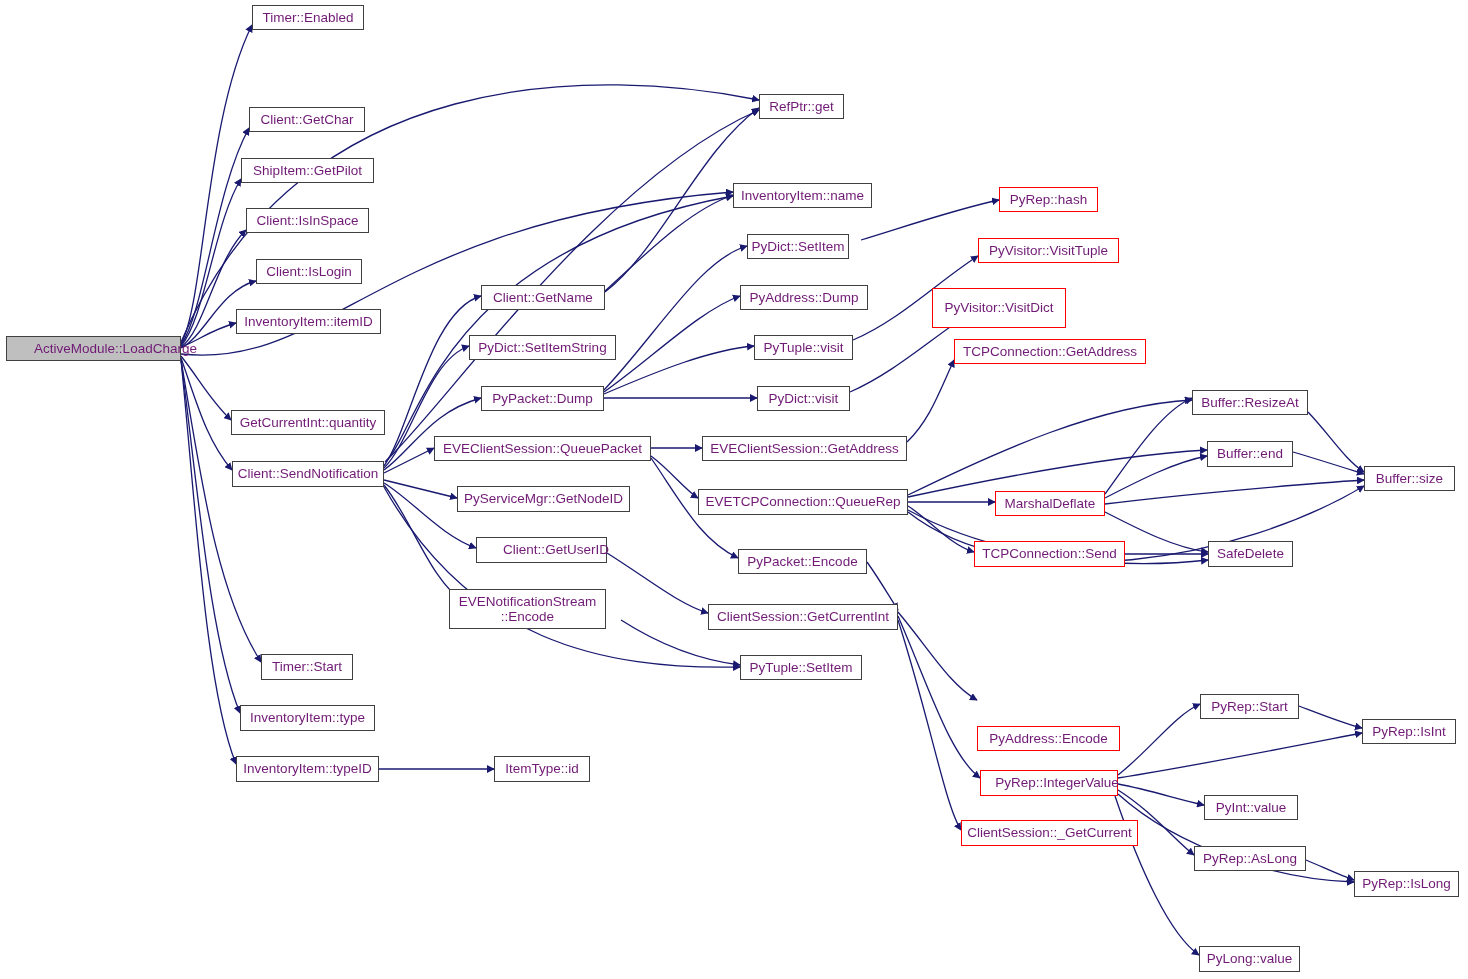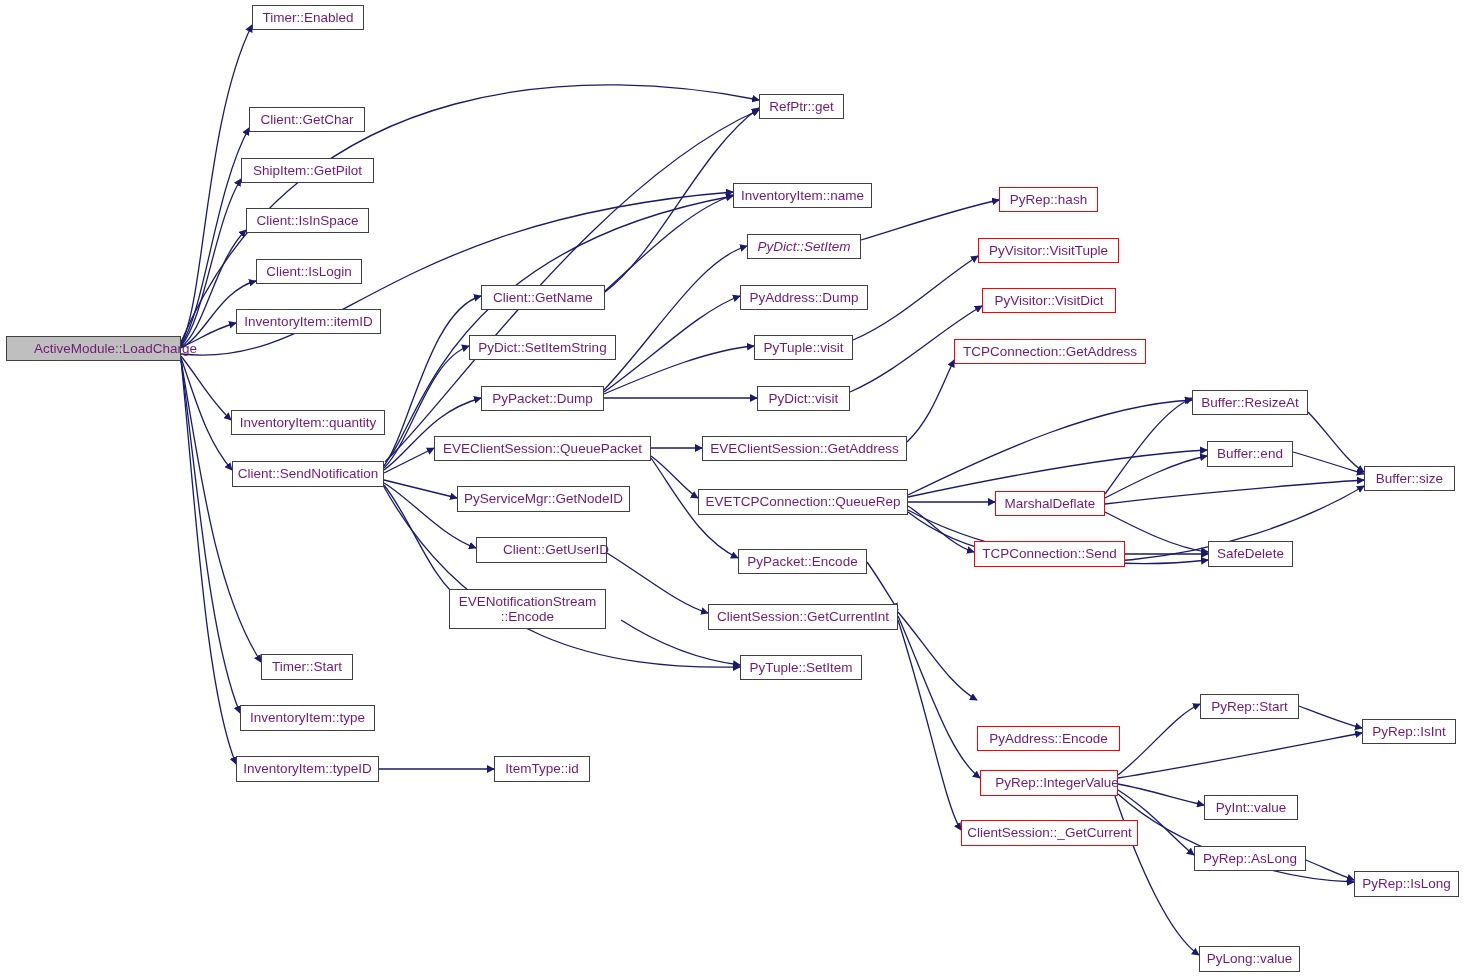--- a/index.html
+++ b/index.html
@@ -124,48 +124,48 @@
       </g>
   </svg>
   <div id="node-layer">
       <div class="node root" style="left: 6px; top: 336px; width: 175px; height: 25px; padding-left: 44px;">ActiveModule::LoadCharge</div>
       <div class="node" style="left: 252px; top: 5px; width: 112px; height: 25px;">Timer::Enabled</div>
       <div class="node" style="left: 249px; top: 107px; width: 116px; height: 25px;">Client::GetChar</div>
       <div class="node" style="left: 241px; top: 158px; width: 133px; height: 25px;">ShipItem::GetPilot</div>
       <div class="node" style="left: 246px; top: 208px; width: 123px; height: 25px;">Client::IsInSpace</div>
       <div class="node" style="left: 256px; top: 259px; width: 106px; height: 25px;">Client::IsLogin</div>
       <div class="node" style="left: 236px; top: 309px; width: 145px; height: 25px;">InventoryItem::itemID</div>
-      <div class="node" style="left: 231px; top: 410px; width: 154px; height: 25px;">InventoryItem::quantity</div>
+      <div class="node" style="left: 231px; top: 410px; width: 154px; height: 25px;">GetCurrentInt::quantity</div>
       <div class="node" style="left: 232px; top: 461px; width: 152px; height: 26px;">Client::SendNotification</div>
       <div class="node" style="left: 261px; top: 654px; width: 92px; height: 26px;">Timer::Start</div>
       <div class="node" style="left: 240px; top: 705px; width: 135px; height: 26px;">InventoryItem::type</div>
       <div class="node" style="left: 236px; top: 756px; width: 143px; height: 26px;">InventoryItem::typeID</div>
       <div class="node" style="left: 494px; top: 756px; width: 96px; height: 26px;">ItemType::id</div>
       <div class="node" style="left: 481px; top: 285px; width: 124px; height: 25px;">Client::GetName</div>
       <div class="node" style="left: 469px; top: 335px; width: 147px; height: 25px;">PyDict::SetItemString</div>
       <div class="node" style="left: 481px; top: 386px; width: 123px; height: 25px;">PyPacket::Dump</div>
       <div class="node" style="left: 434px; top: 436px; width: 217px; height: 25px;">EVEClientSession::QueuePacket</div>
       <div class="node" style="left: 457px; top: 486px; width: 173px; height: 26px;">PyServiceMgr::GetNodeID</div>
       <div class="node" style="left: 476px; top: 537px; width: 131px; height: 26px; padding-left: 29px;">Client::GetUserID</div>
       <div class="node" style="left: 449px; top: 589px; width: 157px; height: 40px;">EVENotificationStream
 ::Encode</div>
       <div class="node" style="left: 759px; top: 94px; width: 85px; height: 25px;">RefPtr::get</div>
       <div class="node" style="left: 733px; top: 183px; width: 139px; height: 25px;">InventoryItem::name</div>
-      <div class="node" style="left: 747px; top: 234px; width: 114px; height: 25px; font-style: italic;">PyDict::SetItem</div>
+      <div class="node" style="left: 747px; top: 234px; width: 102px; height: 25px;">PyDict::SetItem</div>
       <div class="node" style="left: 740px; top: 285px; width: 128px; height: 25px;">PyAddress::Dump</div>
       <div class="node" style="left: 754px; top: 335px; width: 99px; height: 25px;">PyTuple::visit</div>
       <div class="node" style="left: 757px; top: 386px; width: 93px; height: 25px;">PyDict::visit</div>
       <div class="node" style="left: 702px; top: 436px; width: 205px; height: 25px;">EVEClientSession::GetAddress</div>
       <div class="node" style="left: 698px; top: 489px; width: 210px; height: 26px;">EVETCPConnection::QueueRep</div>
       <div class="node" style="left: 738px; top: 549px; width: 129px; height: 25px;">PyPacket::Encode</div>
       <div class="node" style="left: 708px; top: 604px; width: 190px; height: 26px;">ClientSession::GetCurrentInt</div>
       <div class="node" style="left: 740px; top: 655px; width: 122px; height: 25px;">PyTuple::SetItem</div>
       <div class="node red" style="left: 999px; top: 187px; width: 99px; height: 25px;">PyRep::hash</div>
       <div class="node red" style="left: 978px; top: 238px; width: 141px; height: 25px;">PyVisitor::VisitTuple</div>
-      <div class="node red" style="left: 982px; top: 288px; width: 134px; height: 25px;">PyVisitor::VisitDict</div>
+      <div class="node red" style="left: 932px; top: 288px; width: 134px; height: 40px;">PyVisitor::VisitDict</div>
       <div class="node red" style="left: 954px; top: 339px; width: 192px; height: 25px;">TCPConnection::GetAddress</div>
       <div class="node red" style="left: 995px; top: 491px; width: 110px; height: 25px;">MarshalDeflate</div>
       <div class="node red" style="left: 974px; top: 541px; width: 151px; height: 26px;">TCPConnection::Send</div>
       <div class="node red" style="left: 977px; top: 694px; width: 143px; height: 25px; margin-top: 32px;">PyAddress::Encode</div>
       <div class="node red" style="left: 980px; top: 770px; width: 138px; height: 26px; padding-left: 16px;">PyRep::IntegerValue</div>
       <div class="node red" style="left: 961px; top: 820px; width: 177px; height: 26px;">ClientSession::_GetCurrent</div>
       <div class="node" style="left: 1192px; top: 390px; width: 116px; height: 25px;">Buffer::ResizeAt</div>
       <div class="node" style="left: 1207px; top: 441px; width: 86px; height: 26px;">Buffer::end</div>
       <div class="node" style="left: 1364px; top: 466px; width: 91px; height: 25px;">Buffer::size</div>
       <div class="node" style="left: 1208px; top: 541px; width: 85px; height: 26px;">SafeDelete</div>

